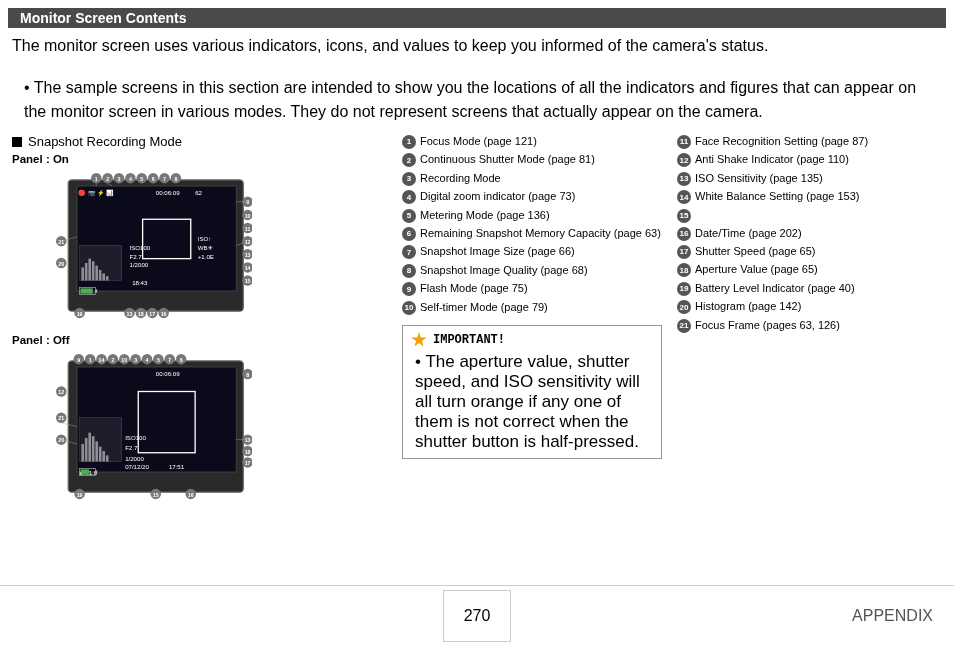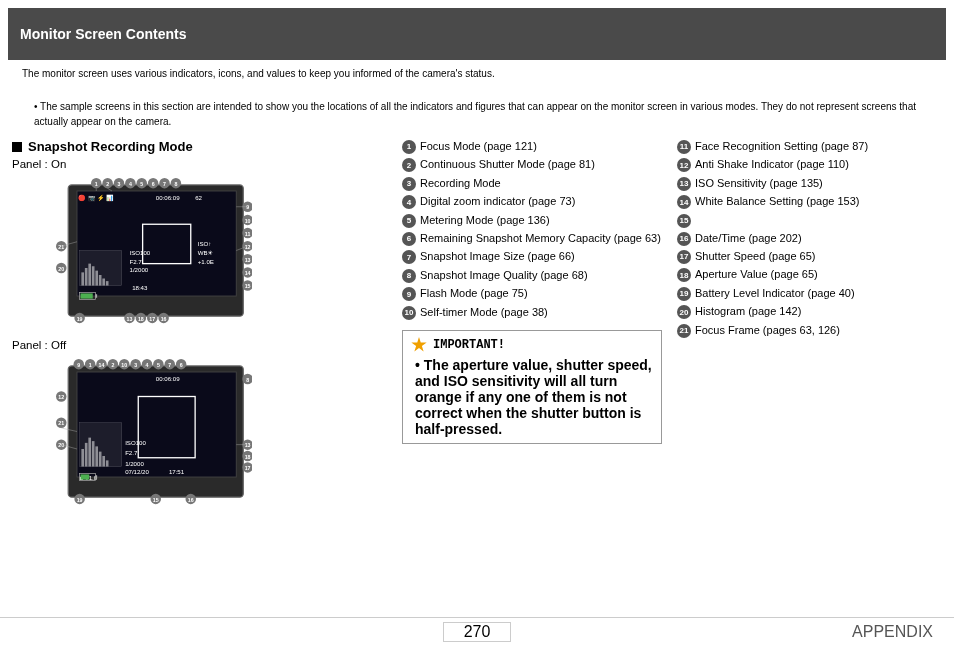--- a/index.html
+++ b/index.html
@@ -12,27 +12,27 @@
       color: #000;
       overflow: hidden;
     }
 
     
     .header-bar {
       background: #4a4a4a;
       color: #fff;
       font-size: 14px;
       font-weight: bold;
-      padding: 18px 12px;
+      padding: 2px 12px;
       margin: 8px 8px 0 8px;
     }
 
     .intro-text {
-      padding: 6px 22px;
-      font-size: 10px;
+      padding: 6px 12px;
+      font-size: 16px;
       line-height: 1.5;
     }
     .intro-text .bullet {
       padding-left: 12px;
       margin-top: 18px;
     }
 
     
     .main-content {
       display: flex;
@@ -41,36 +41,36 @@
     }
 
     
     .left-panel {
       width: 380px;
       flex-shrink: 0;
     }
 
     .section-title {
       font-size: 13px;
-      font-weight: bold;
+      font-weight: normal;
       margin-bottom: 4px;
       display: flex;
       align-items: center;
       gap: 6px;
     }
     .section-title .square-icon {
       display: inline-block;
       width: 10px;
       height: 10px;
       background: #000;
     }
 
     .panel-label {
       font-size: 11.5px;
-      font-weight: normal;
+      font-weight: bold;
       margin-bottom: 3px;
     }
 
     
     .right-panel {
       flex: 1;
       display: flex;
       gap: 10px;
     }
 
@@ -139,21 +139,21 @@
       right: 0;
       display: flex;
       align-items: center;
       justify-content: center;
       padding: 4px 20px;
       border-top: 1px solid #ccc;
     }
     .footer-page {
       font-size: 16px;
       border: 1px solid #ccc;
-      padding: 0 20px;
+      padding: 16px 20px;
     }
     .footer-appendix {
       position: absolute;
       right: 21px;
       font-size: 16px;
       color: #555;
     }
 
     
     .panel-on-wrapper, .panel-off-wrapper {
@@ -405,29 +405,29 @@
       <div class="item-entry">
         <span class="num">8</span>
         <span class="item-text">Snapshot Image Quality (page 68)</span>
       </div>
       <div class="item-entry">
         <span class="num">9</span>
         <span class="item-text">Flash Mode (page 75)</span>
       </div>
       <div class="item-entry">
         <span class="num">10</span>
-        <span class="item-text">Self-timer Mode (page 38)</span>
+        <span class="item-text">Self-timer Mode (page 79)</span>
       </div>
 
       <div class="important-box" style="margin-top:10px; max-width:260px;">
         <div class="important-title">
           <div class="star-icon"></div>
           <strong>IMPORTANT!</strong>
         </div>
-        <div style="font-size:14px; padding-left:4px;font-weight:bold;">
+        <div style="font-size:17px; padding-left:4px;">
           <span>• </span><span>The aperture value, shutter speed, and ISO sensitivity will all turn orange if any one of them is not correct when the shutter button is half-pressed.</span>
         </div>
       </div>
     </div>
 
     <div class="item-list">
       <div class="item-entry">
         <span class="num">11</span>
         <span class="item-text">Face Recognition Setting (page 87)</span>
       </div>

